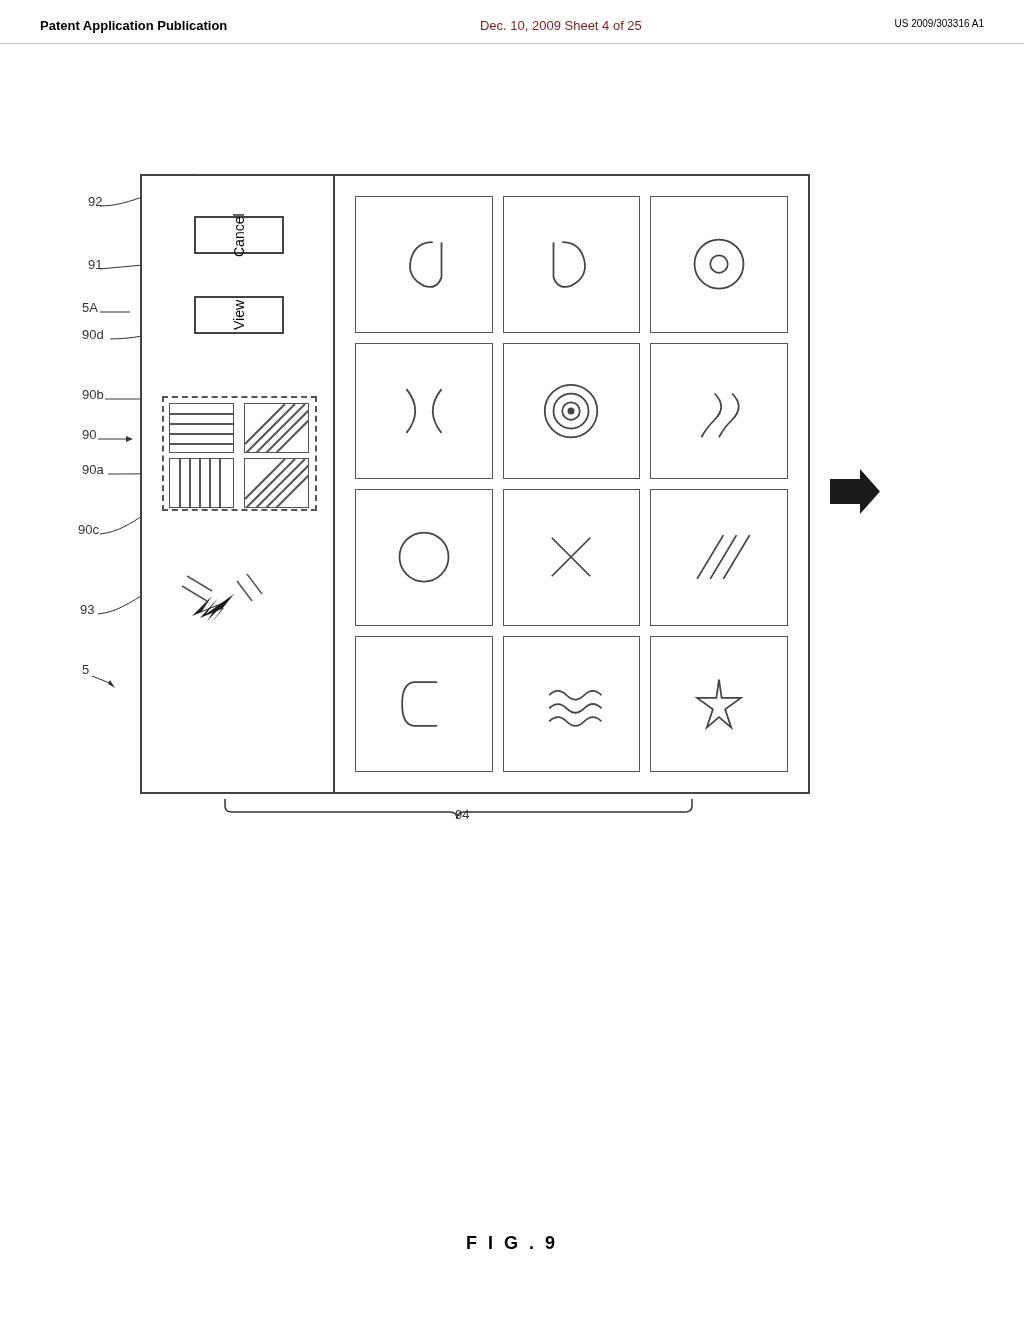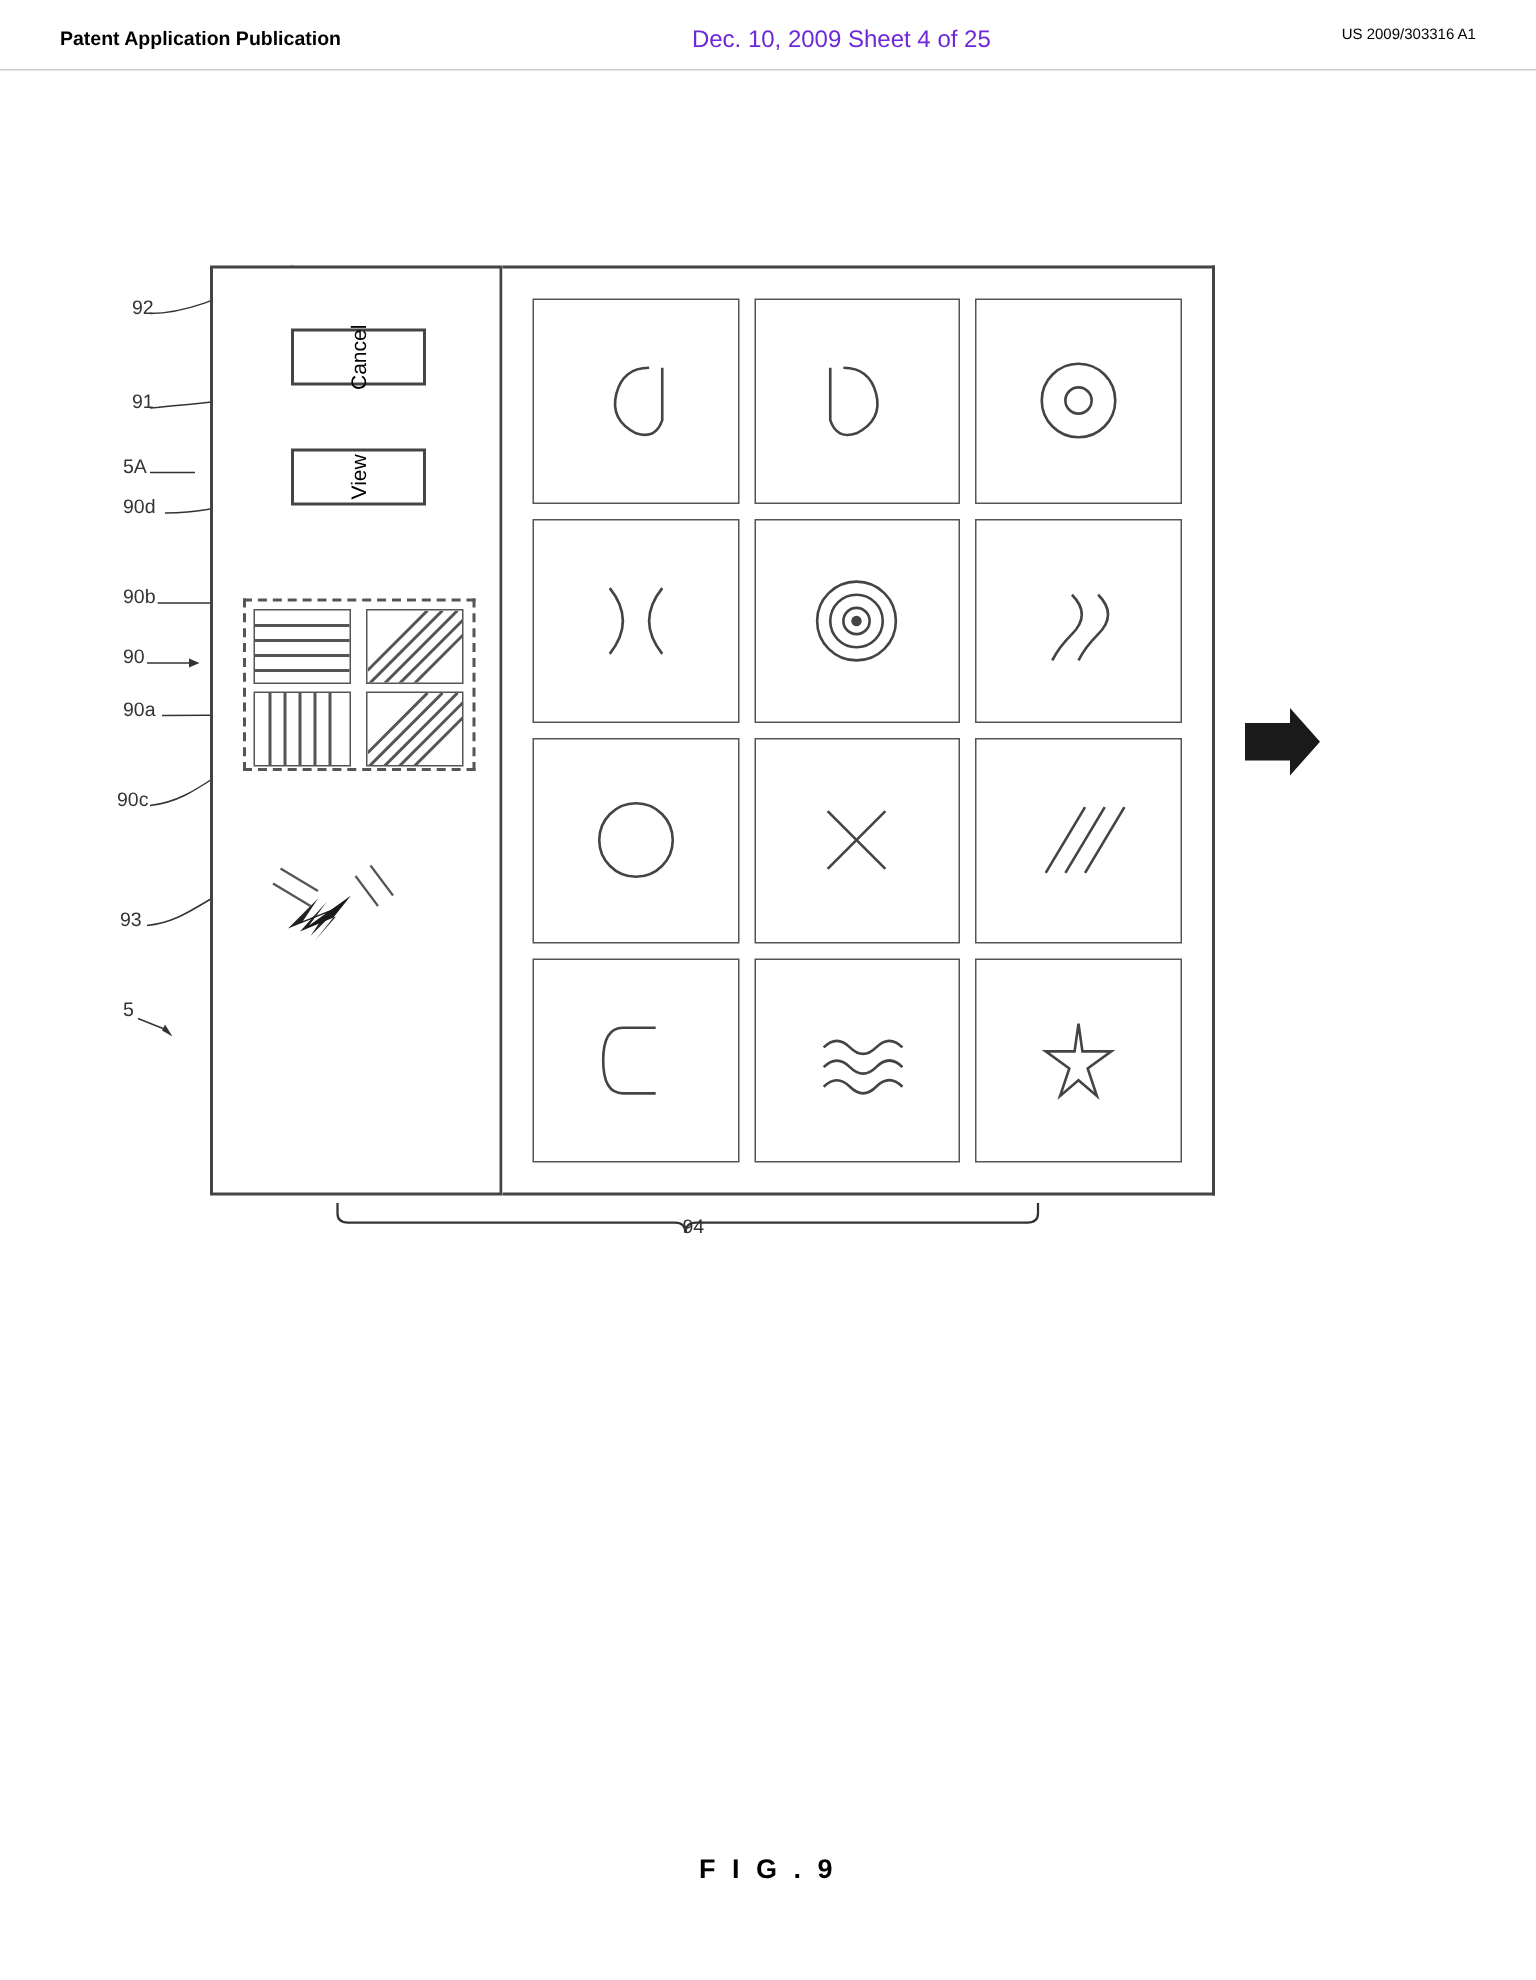--- a/index.html
+++ b/index.html
@@ -20,22 +20,22 @@
       border-bottom: 1px solid #ccc;
     }
 
     .header-left {
       font-size: 13px;
       font-weight: bold;
       color: #000;
     }
 
     .header-center {
-      font-size: 16px;
-      color: #6d28d9;
+      font-size: 13px;
+      color: #7f1d1d;
     }
 
     .header-right {
       font-size: 10px;
       color: #000;
     }
 
     .main-content {
       position: relative;
       width: 100%;

